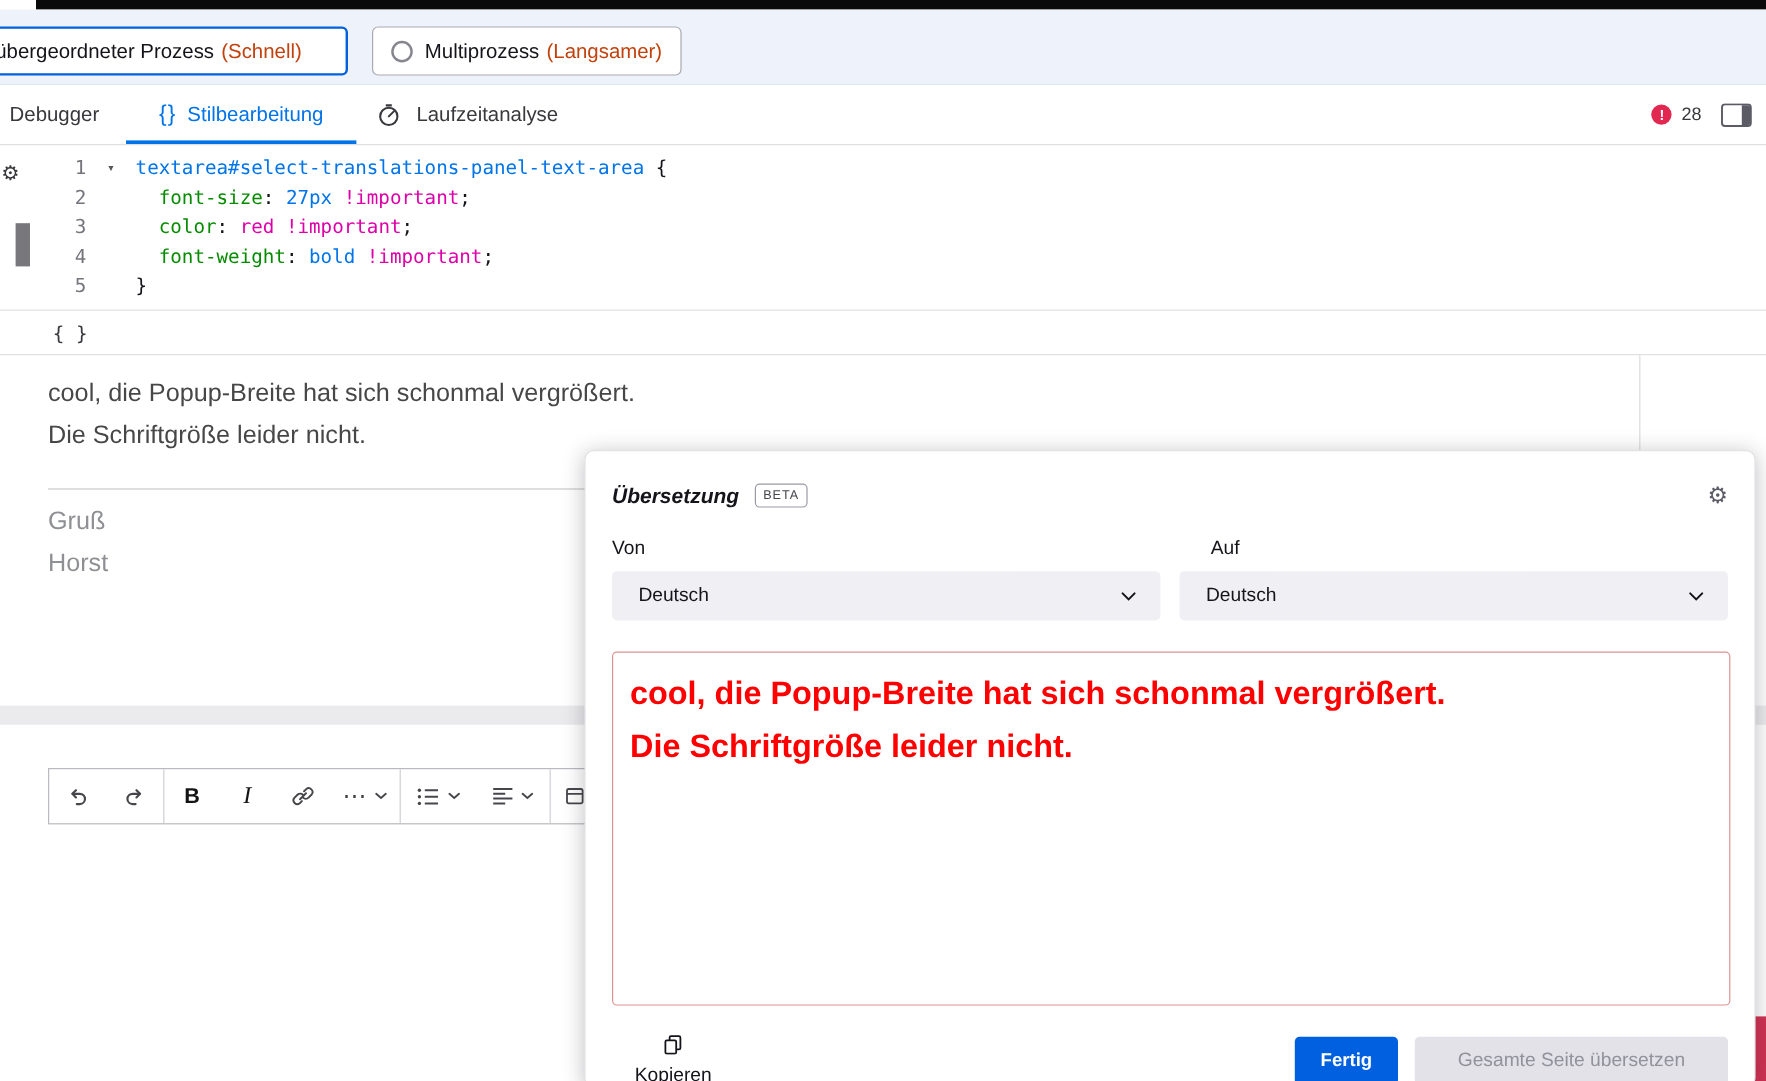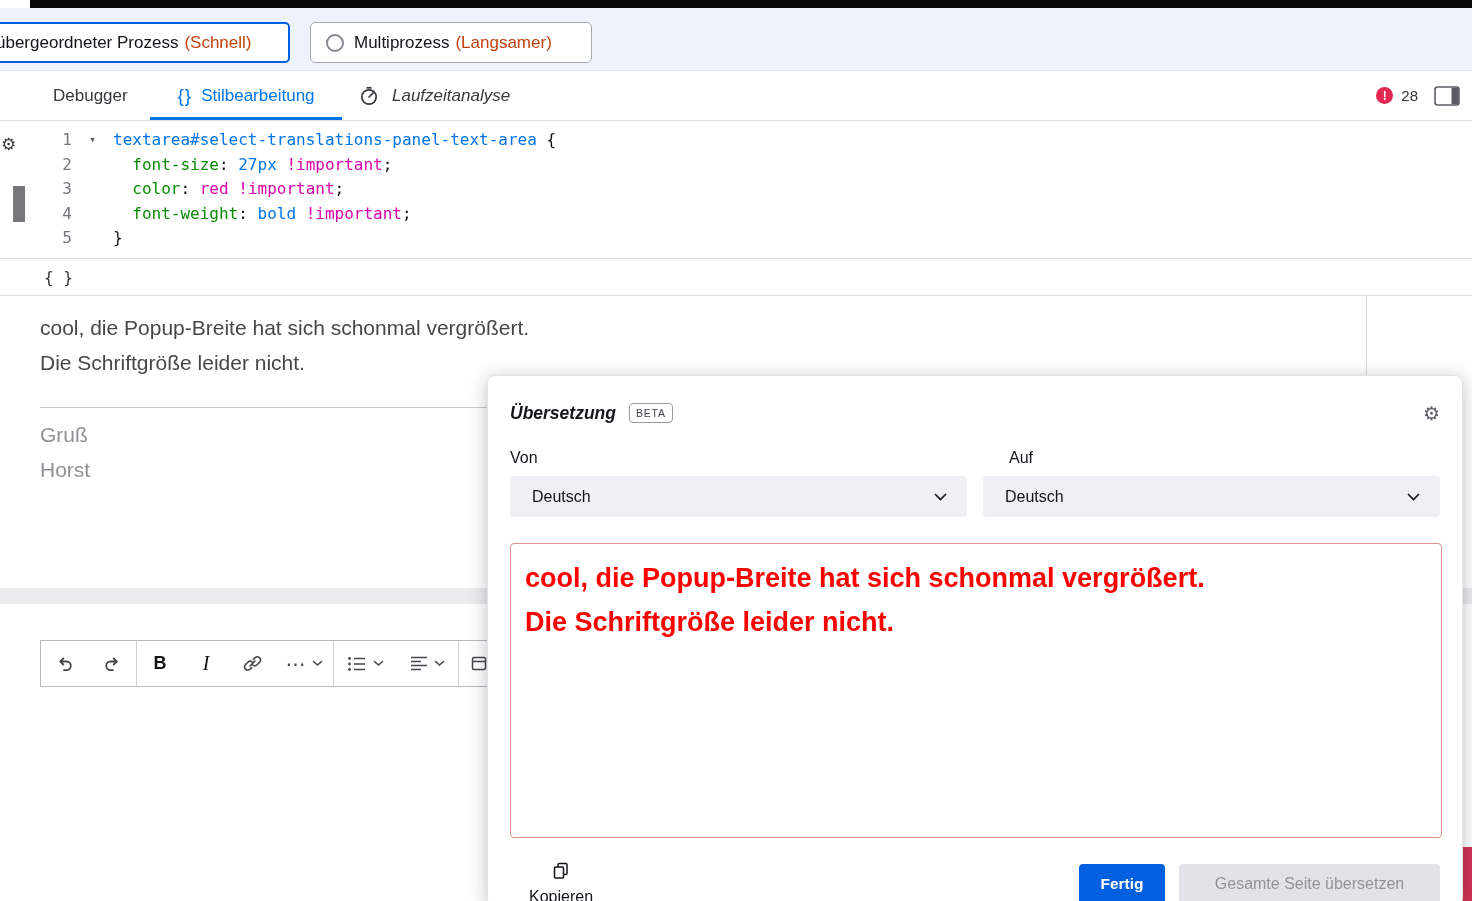--- a/index.html
+++ b/index.html
@@ -6,34 +6,34 @@
   html,body { width:1472px; height:901px; background:#fff; font-family:"Liberation Sans",sans-serif; overflow:hidden; }
   #stage { position:relative; width:1472px; height:901px; background:#fff; overflow:hidden; }
 
   
   .top-black { position:absolute; left:30px; top:0; right:0; height:8px; background:#0a0a0a; }
 
   
   .process-bar { position:absolute; left:0; top:8px; width:100%; height:63px; background:#eef3fb; border-bottom:1px solid #dfe5ee; }
   .proc-opt { position:absolute; top:14px; height:41px; background:#fff; border-radius:5px; display:flex; align-items:center; font-size:17px; }
   .proc-opt-1 { left:-58px; width:348px; border:2px solid #0060df; }
-  .proc-opt-2 { left:310px; width:282px; border:1px solid #a9a9b1; }
+  .proc-opt-2 { left:310px; width:258px; border:1px solid #a9a9b1; }
   .opt1-text { margin-left:52px; white-space:nowrap; }
   .radio { width:18px; height:18px; border:2px solid #86868e; border-radius:50%; margin-left:15px; margin-right:10px; background:#fff; flex:none; }
   .opt-label { color:#15141a; }
   .opt-hint { color:#c2410c; margin-left:6px; }
 
   
-  .tab-bar { position:absolute; left:0; top:71px; width:100%; height:50px; background:#fff; border-bottom:1px solid #e0e0e2; display:flex; align-items:stretch;padding-left:45px; }
+  .tab-bar { position:absolute; left:0; top:71px; width:100%; height:50px; background:#fff; border-bottom:1px solid #e0e0e2; display:flex; align-items:stretch; }
   .tab { display:flex; align-items:center; font-size:17px; color:#38383d; position:relative; }
   .tab-debugger { width:105px; padding-left:8px; }
   .tab-style { width:192px; justify-content:center; color:#0074e8; gap:9px; }
   .braces-ic { font-size:19px; letter-spacing:1px; font-weight:500; }
   .tab-line { position:absolute; left:0; bottom:0; width:100%; height:3px; background:#0074e8; }
-  .tab-perf { width:200px; padding-left:16px; gap:12px;font-style:italic; }
+  .tab-perf { width:200px; padding-left:16px; gap:12px; }
   .tab-right { margin-left:auto; display:flex; align-items:center; padding-right:12px; gap:8px; }
   .err-circle { width:17px; height:17px; border-radius:50%; background:#e22850; color:#fff; font-size:12px; font-weight:700; display:flex; align-items:center; justify-content:center; }
   .err-count { font-size:15px; color:#38383d; margin-right:8px; }
 
   
   .editor-gear { position:absolute; left:1px; top:134px; font-size:17px; color:#3a3a3e; }
   .scroll-thumb { position:absolute; left:13px; top:186px; width:12px; height:36px; background:#77777c; }
   .code-lines { position:absolute; left:0; top:128px; font-family:"DejaVu Sans Mono",monospace; font-size:16px; }
   .code-line { display:flex; height:24.5px; line-height:24.5px; }
   .line-num { width:72px; text-align:right; color:#75757d; flex:none; }

